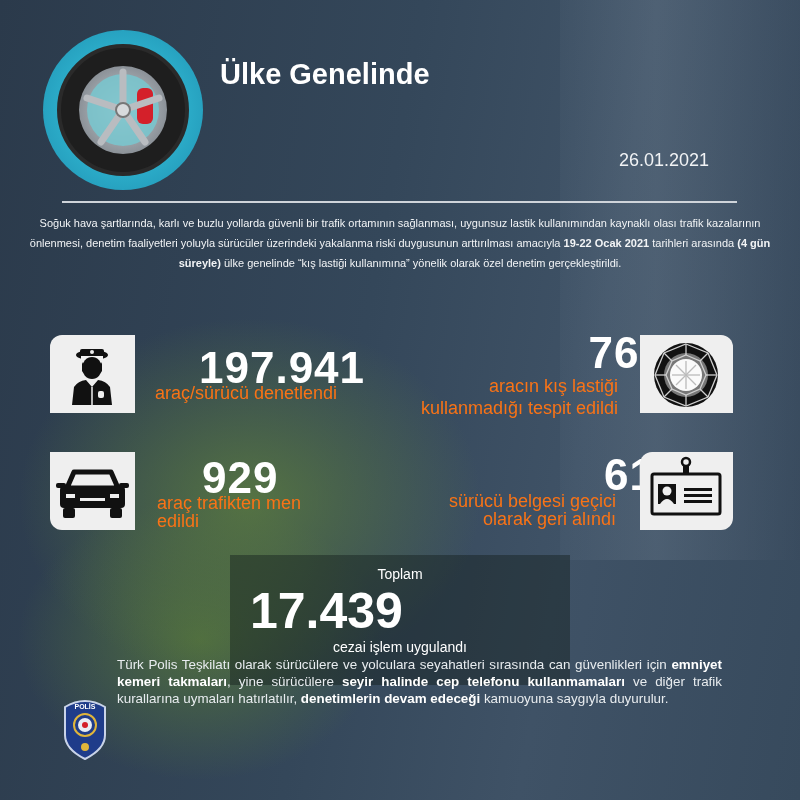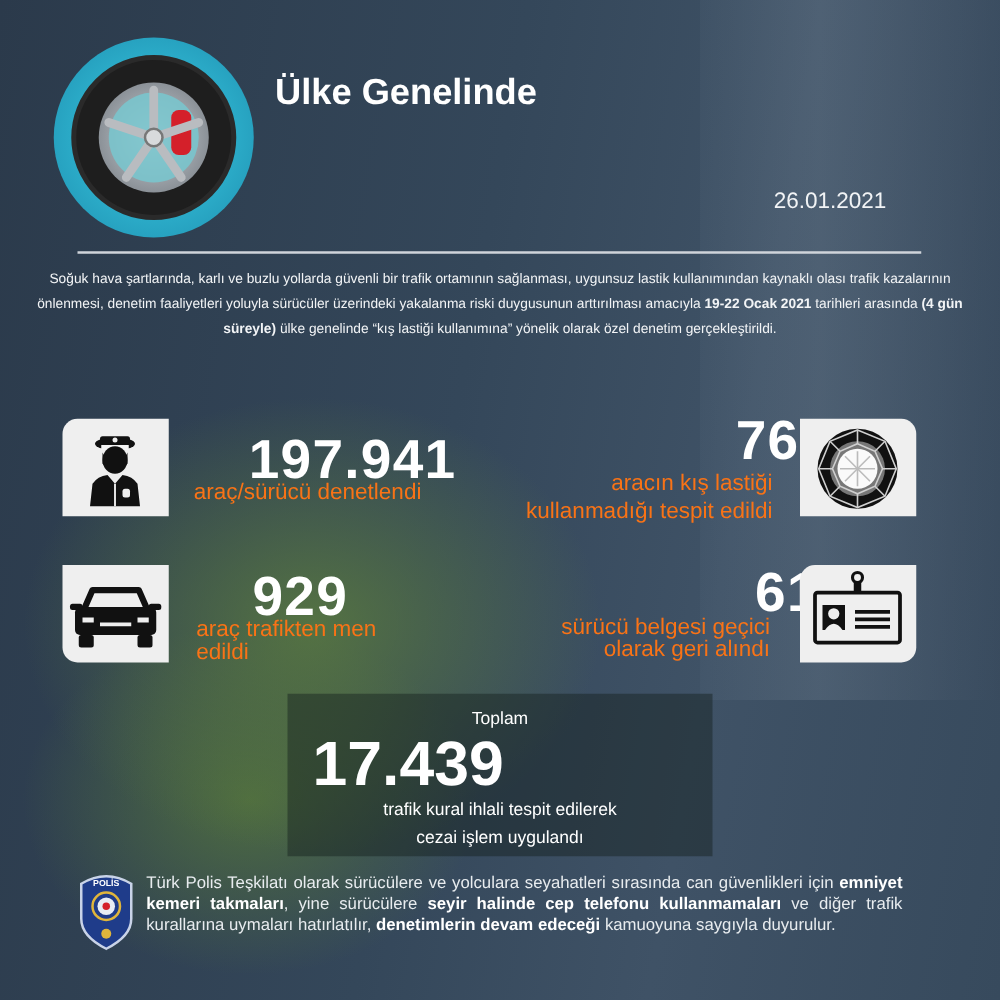--- a/index.html
+++ b/index.html
@@ -82,21 +82,21 @@
     position: absolute; font-size: 18px; line-height: 20px; color: #f97316;
   }
   .right-align { text-align: right; }
   .total-label { position: absolute; left: 300px; top: 566px; width: 200px; text-align: center; font-size: 14px; }
   .total-num { position: absolute; left: 250px; top: 582px; width: 300px; font-size: 50px; font-weight: 700; line-height: 58px; }
   .total-desc { position: absolute; left: 250px; top: 636px; width: 300px; text-align: center; font-size: 14px; line-height: 22px; }
   .badge {
     position: absolute; left: 60px; top: 697px; width: 50px; height: 64px;
   }
   .footer {
-    position: absolute; left: 117px; top: 697px; width: 605px;
+    position: absolute; left: 117px; top: 656px; width: 605px;
     font-size: 13.4px; line-height: 17px; color: #e8ecef; text-align: justify;
   }
   .footer b { font-weight: 700; color: #ffffff; }
 </style>
 </head>
 <body>
 
 <div class="bg"></div>
 <div class="bg-truck"></div>
 <div class="bg-dark-center"></div>
@@ -201,21 +201,20 @@
     <path d="M20 52 Q27 42 34 52 Z" fill="#efefef"></path>
     <rect x="44" y="36" width="28" height="3" fill="#111"></rect>
     <rect x="44" y="42" width="28" height="3" fill="#111"></rect>
     <rect x="44" y="48" width="28" height="3" fill="#111"></rect>
   </svg>
 </div>
 
 <div class="total-label">Toplam</div>
 <div class="total-num">17.439</div>
 <div class="total-desc">
-  <div>trafik kural ihlali tespit edilerek</div>
   <div>cezai işlem uygulandı</div>
 </div>
 
 <div class="badge">
   <svg viewBox="0 0 50 64" width="50" height="64">
     <path d="M5 10 Q25 -2 45 10 L45 38 Q45 52 25 62 Q5 52 5 38 Z" fill="#1f3c8a" stroke="#c9d3e8" stroke-width="2"></path>
     <text x="25" y="12" font-size="7" font-weight="700" fill="#ffffff" text-anchor="middle" font-family="Liberation Sans, sans-serif">POLİS</text>
     <circle cx="25" cy="28" r="11" fill="none" stroke="#e0b53b" stroke-width="2"></circle>
     <circle cx="25" cy="28" r="7" fill="#e8edf5"></circle>
     <circle cx="25" cy="28" r="3" fill="#d4202a"></circle>

